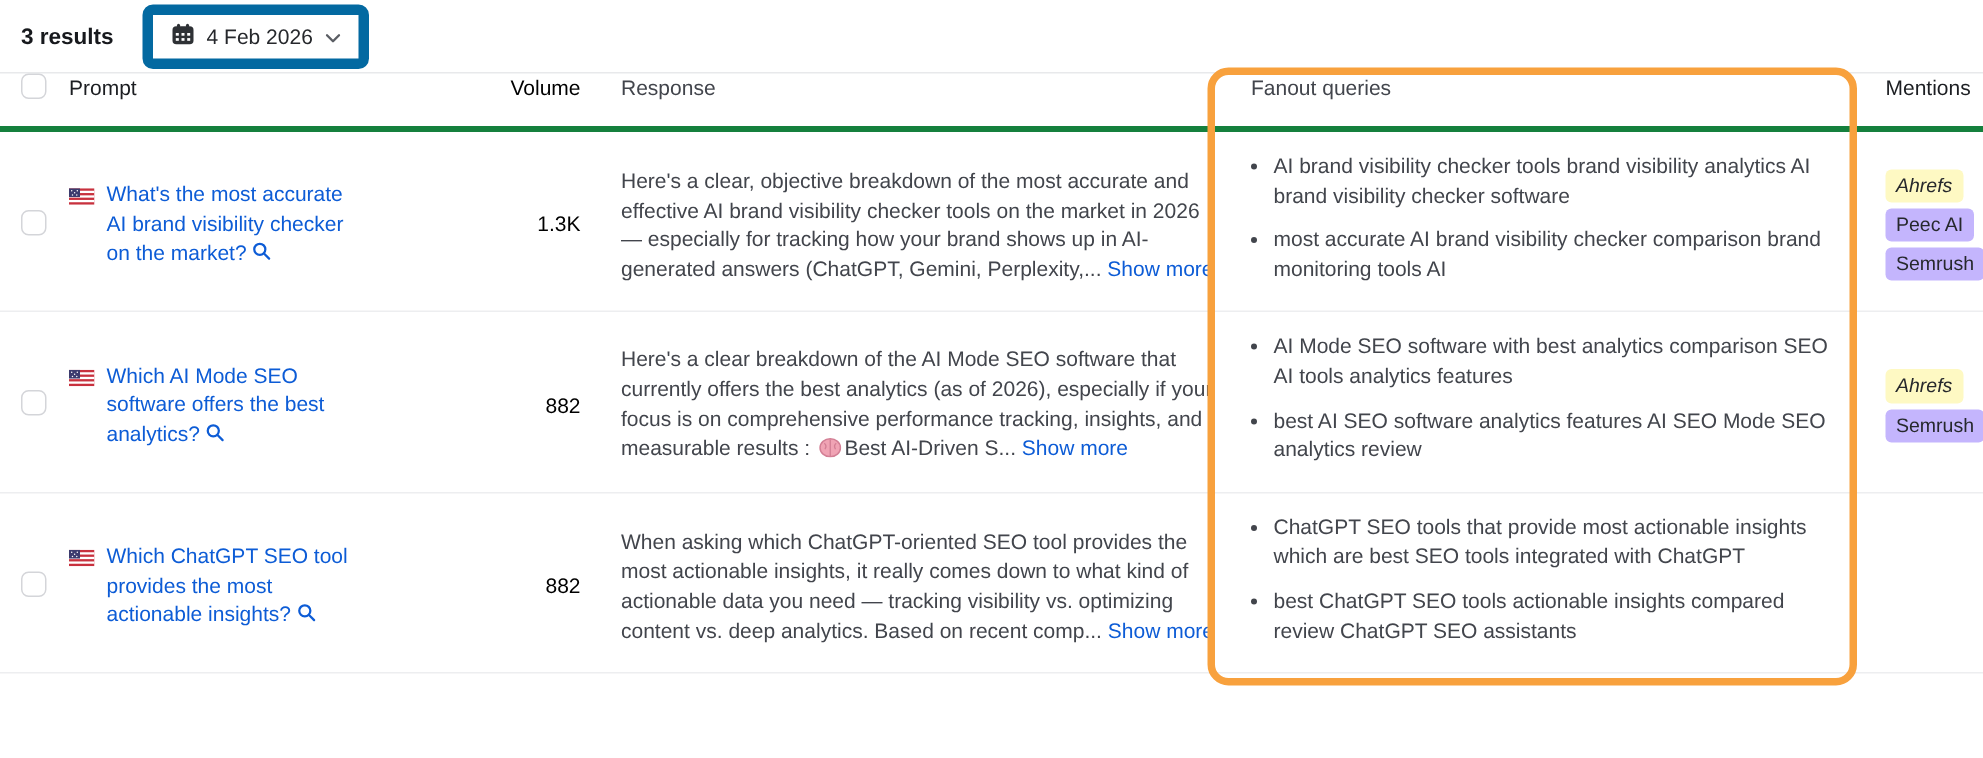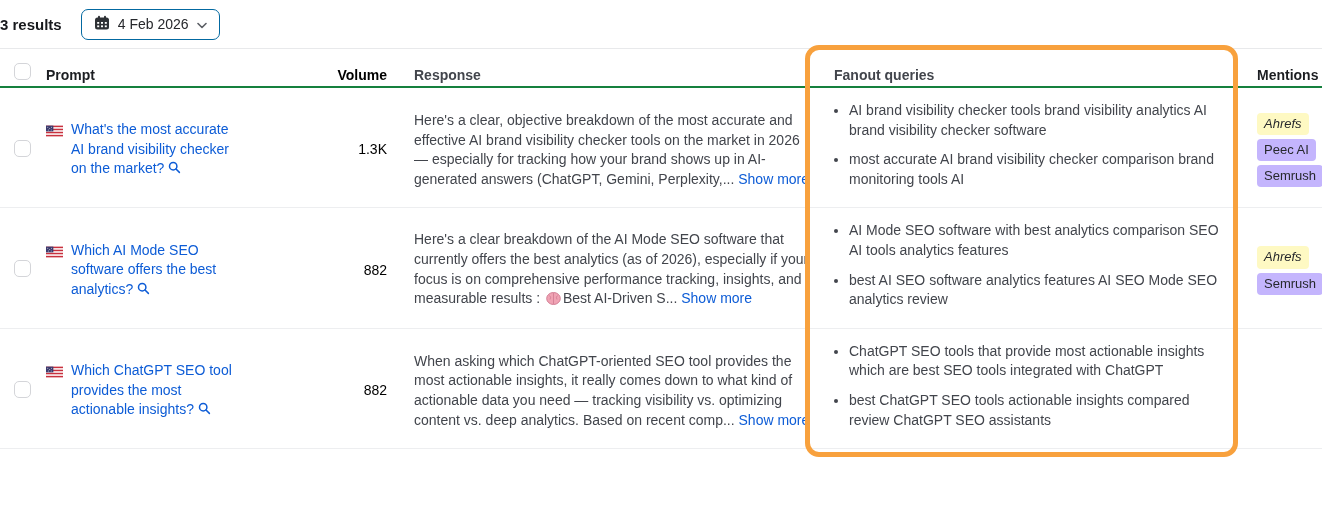--- a/index.html
+++ b/index.html
@@ -5,33 +5,33 @@
   * { box-sizing: border-box; }
   html, body { margin:0; padding:0; }
   body {
     width:1322px; height:505px; position:relative; overflow:hidden;
     background:#ffffff; color:#1e2126;
     font-family:"Liberation Sans","DejaVu Sans",sans-serif;
     font-size:14px; line-height:1.4;
   }
 
   
-  .toolbar { display:flex; align-items:center; height:48px; padding-left:0; gap:19px; }
+  .toolbar { display:flex; align-items:center; height:48px; padding-left:14px; gap:19px; }
   .results { font-weight:700; font-size:15px; color:#17191d; }
   .date-btn {
     display:inline-flex; align-items:center; gap:8px;
-    border:1px solid #0369a1; border-radius:7px; background:#fff;
+    border:7px solid #0369a1; border-radius:7px; background:#fff;
     padding:5px 12px; font-size:14px; color:#26282c; cursor:pointer;
   }
 
   
   .thead {
-    display:flex; align-items:flex-end; height:40px;
-    border-top:1px solid #e8e9eb; border-bottom:2px solid #15803d;
-    font-weight:700; color:#1c1e22;
+    display:flex; align-items:flex-start; height:40px;
+    border-top:1px solid #e8e9eb; border-bottom:4px solid #15803d;
+    font-weight:400; color:#1c1e22;
   }
   .row { display:flex; align-items:center; padding:13px 0 8px; border-bottom:1px solid #edeef0; }
 
   .c-check   { flex:none; width:46px;  padding:2px 0 0 14px; }
   .c-prompt  { flex:none; width:287px; display:flex; align-items:flex-start; gap:8px; }
   .c-volume  { flex:none; width:54px;  text-align:right; color:#000000; }
   .c-response{ flex:none; width:431px; padding:0 15px 0 16px; color:#42454c;margin-left:11px; }
   .c-fanout  { flex:none; width:428px; padding:0 30px 0 5px;  color:#42454c; }
   .c-mentions{ flex:none; width:76px;  display:flex; flex-direction:column; gap:4px; align-items:flex-start; }
 

